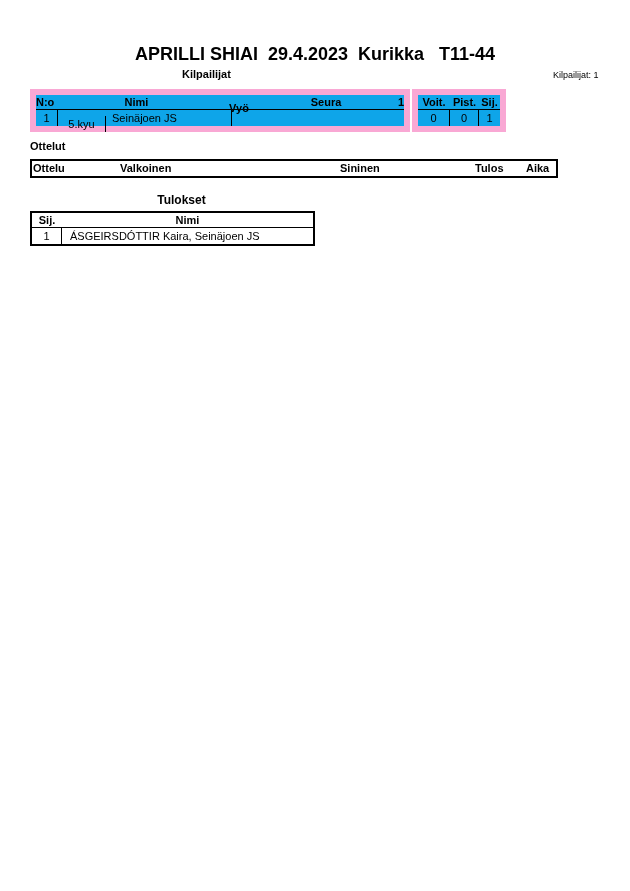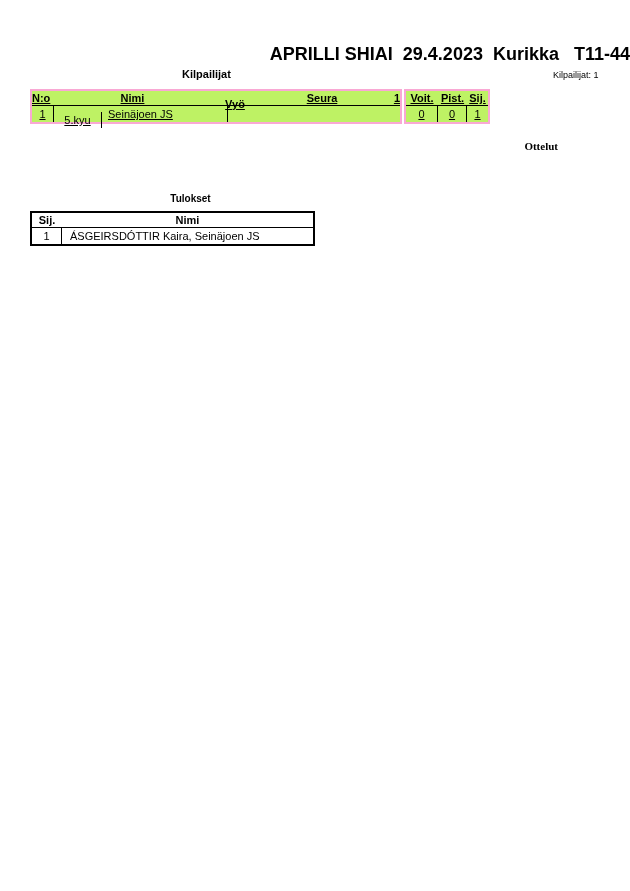--- a/index.html
+++ b/index.html
@@ -8,36 +8,36 @@
     width: 630px; height: 891px;
     font-family: "Liberation Sans", sans-serif;
     color: #000000;
     position: relative;
     overflow: hidden;
   }
   .page { position: absolute; left: 0; top: 0; width: 630px; height: 891px; background: #ffffff; }
 
   .doc-title {
     position: absolute; top: 44px; left: 0; width: 630px;
-    text-align: right; font-weight: bold; font-size: 18px;
+    text-align: center; font-weight: bold; font-size: 18px;
     white-space: pre; letter-spacing: 0px;
   }
   .kilpailijat-heading {
     position: absolute; left: 182px; top: 68px;
     font-weight: bold; font-size: 11px;
   }
   .kilpailijat-count {
     position: absolute; left: 545px; top: 70px;
     font-size: 9px;
     margin-left: 8px;
   }
 
   
   .ktable { position: absolute; left: 30px; top: 89px; display: flex; }
-  .kbox { border: 2px solid #f9a8d4; background: #bef264; text-decoration: underline; }
+  .kbox { border: 6px solid #f9a8d4; background: #0ea5e9; }
   .kbox-right { margin-left: 2px; }
   .trow { display: flex; align-items: center; height: 15px; font-size: 11px; }
   .trow.hdr { font-weight: bold; border-bottom: 1px solid #000; }
   .trow.data { height: 16px; }
   .cell { height: 100%; display: flex; align-items: center; overflow: hidden; white-space: nowrap; }
   .c-center { justify-content: center; }
   .c-right { justify-content: flex-end; }
   .c-left { justify-content: flex-start; }
   .bR { border-right: 1px solid #000; }
 
@@ -46,36 +46,36 @@
   .w-vyo { width: 48px; margin-top: 12px; }
   .w-seura { width: 126px; }
   .w-one { width: 15px; }
   .w-voit { width: 32px; }
   .w-pist { width: 29px; }
   .w-sij { width: 21px; }
   .pad-l { padding-left: 6px; }
 
   .ottelut-heading {
     position: absolute; left: 30px; top: 140px; width: 528px;
-    text-align: right; font-weight: bold; font-size: 11px; font-family: Liberation Serif, serif;
+    text-align: left; font-weight: bold; font-size: 11px;
   }
   .otable {
     position: absolute; left: 30px; top: 159px; width: 528px; height: 19px;
     border: 2px solid #000; background: #fff;
   }
   .otable .oh { position: absolute; top: 0; height: 15px; line-height: 15px; font-weight: bold; font-size: 11px; white-space: nowrap; }
   .oh-ottelu { left: 1px; }
   .oh-valkoinen { left: 88px; }
   .oh-sininen { left: 308px; }
   .oh-tulos { left: 443px; }
   .oh-aika { left: 494px; }
 
   .tulokset-heading {
-    position: absolute; left: 48px; top: 193px; width: 285px;
-    text-align: center; font-weight: bold; font-size: 10px;
+    position: absolute; left: 39px; top: 193px; width: 285px;
+    text-align: center; font-weight: bold; font-size: 12px;
   }
   .rtable {
     position: absolute; left: 30px; top: 211px; width: 285px;
     border: 2px solid #000; background: #fff;
   }
   .w-rsij { width: 30px; }
   .w-rnimi { flex: 1; }
   .pad-l8 { padding-left: 8px; }
 </style>
 </head>
@@ -112,20 +112,27 @@
       </div>
       <div class="trow data">
         <div class="cell w-voit c-center bR">0</div>
         <div class="cell w-pist c-center bR">0</div>
         <div class="cell w-sij c-center">1</div>
       </div>
     </div>
   </div>
 
   <div class="ottelut-heading">Ottelut</div>
+  <div class="otable">
+    <span class="oh oh-ottelu">Ottelu</span>
+    <span class="oh oh-valkoinen">Valkoinen</span>
+    <span class="oh oh-sininen">Sininen</span>
+    <span class="oh oh-tulos">Tulos</span>
+    <span class="oh oh-aika">Aika</span>
+  </div>
 
   <div class="tulokset-heading">Tulokset</div>
   <div class="rtable">
     <div class="trow hdr">
       <div class="cell w-rsij c-center">Sij.</div>
       <div class="cell w-rnimi c-center">Nimi</div>
     </div>
     <div class="trow data">
       <div class="cell w-rsij c-center bR">1</div>
       <div class="cell w-rnimi c-left pad-l8">ÁSGEIRSDÓTTIR Kaira, Seinäjoen JS</div>

